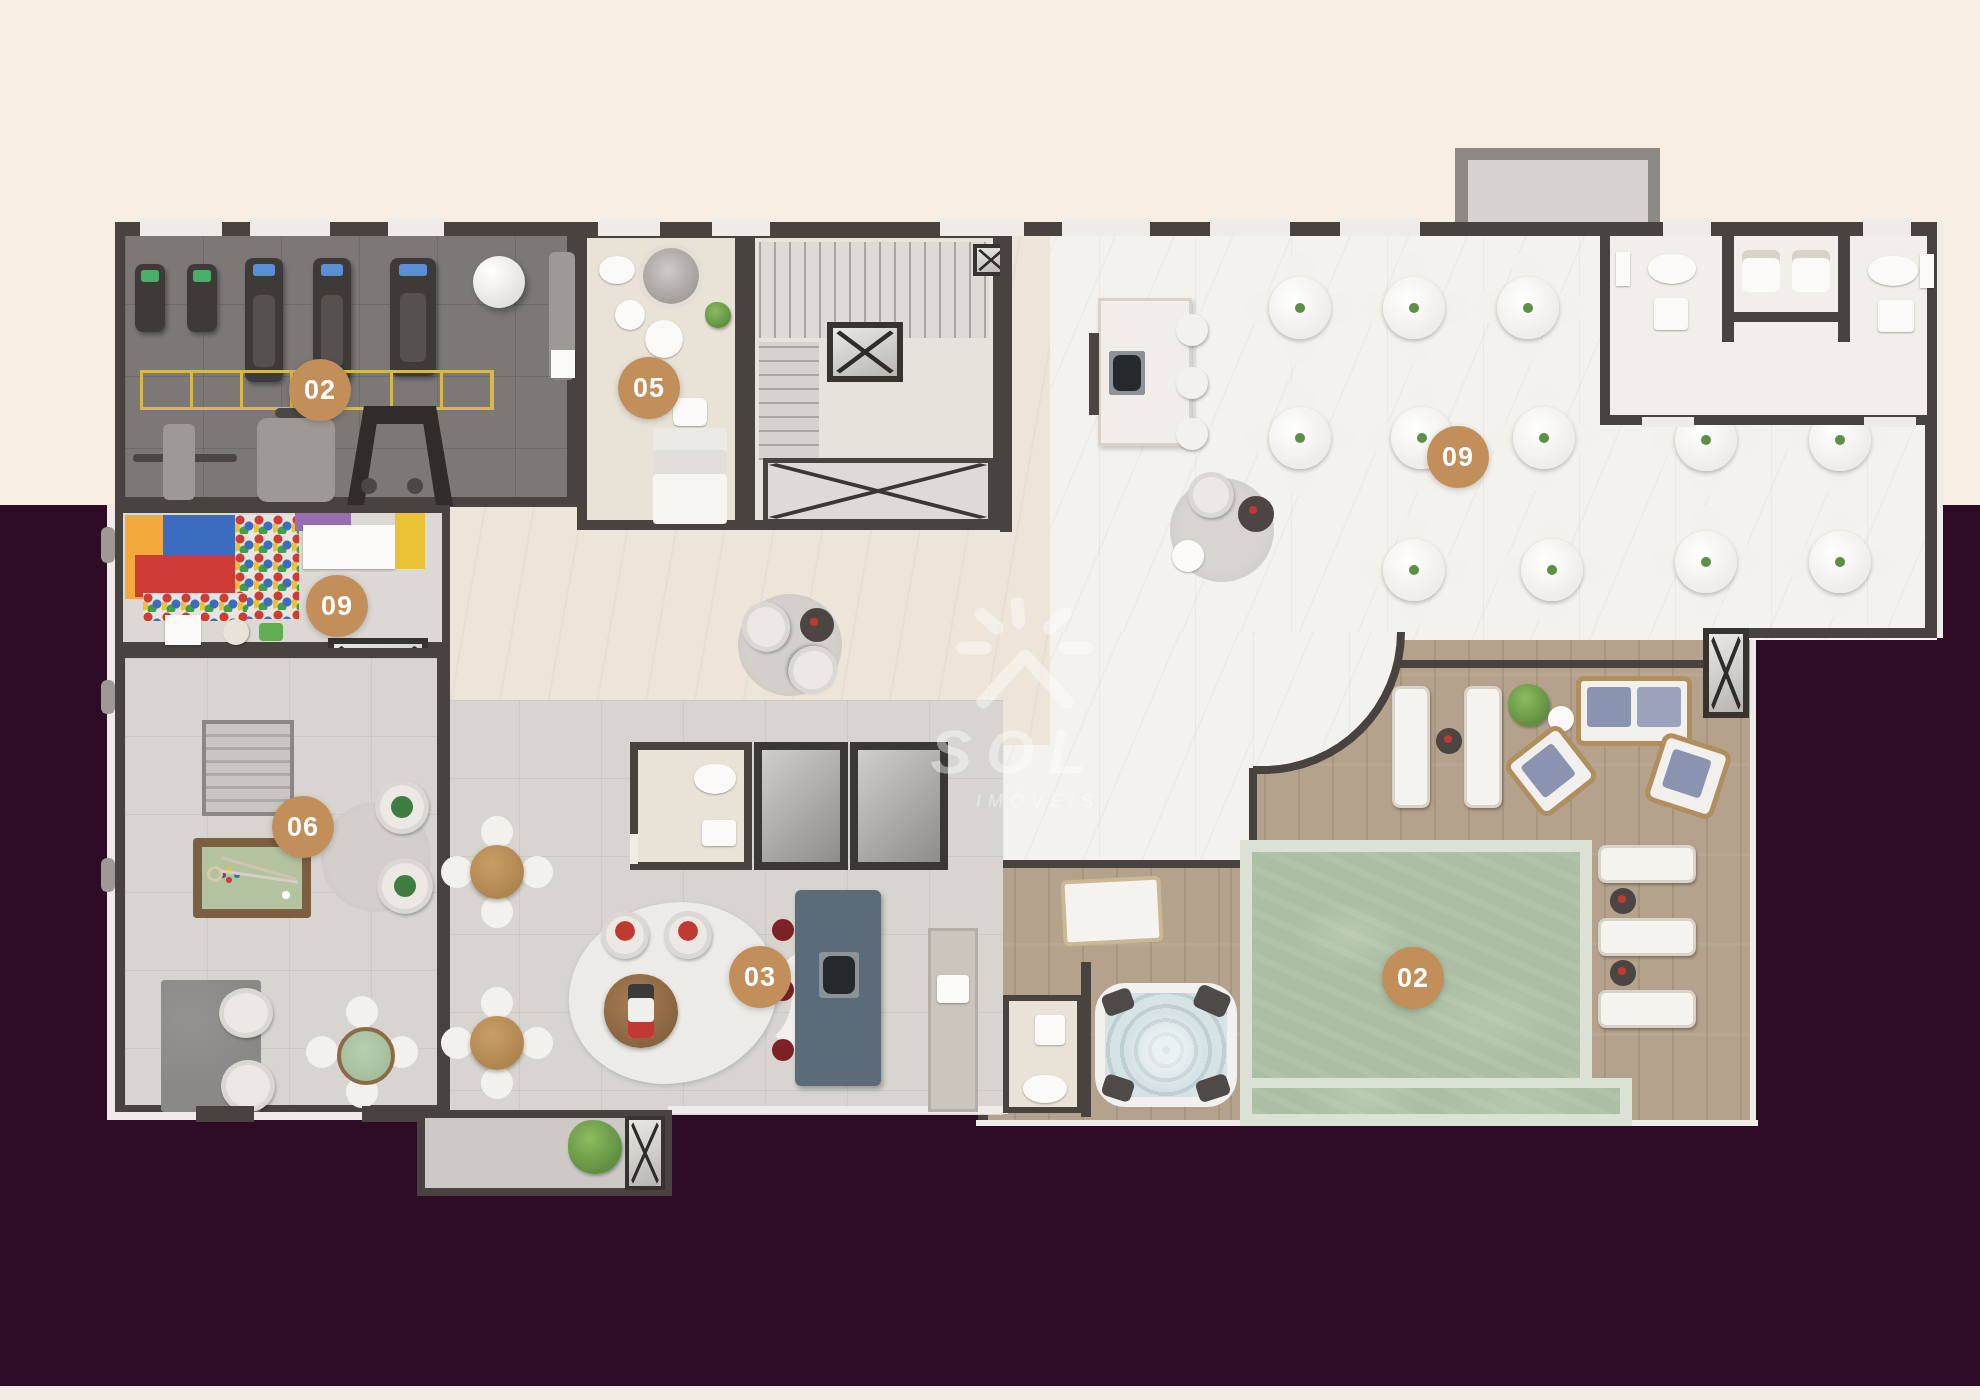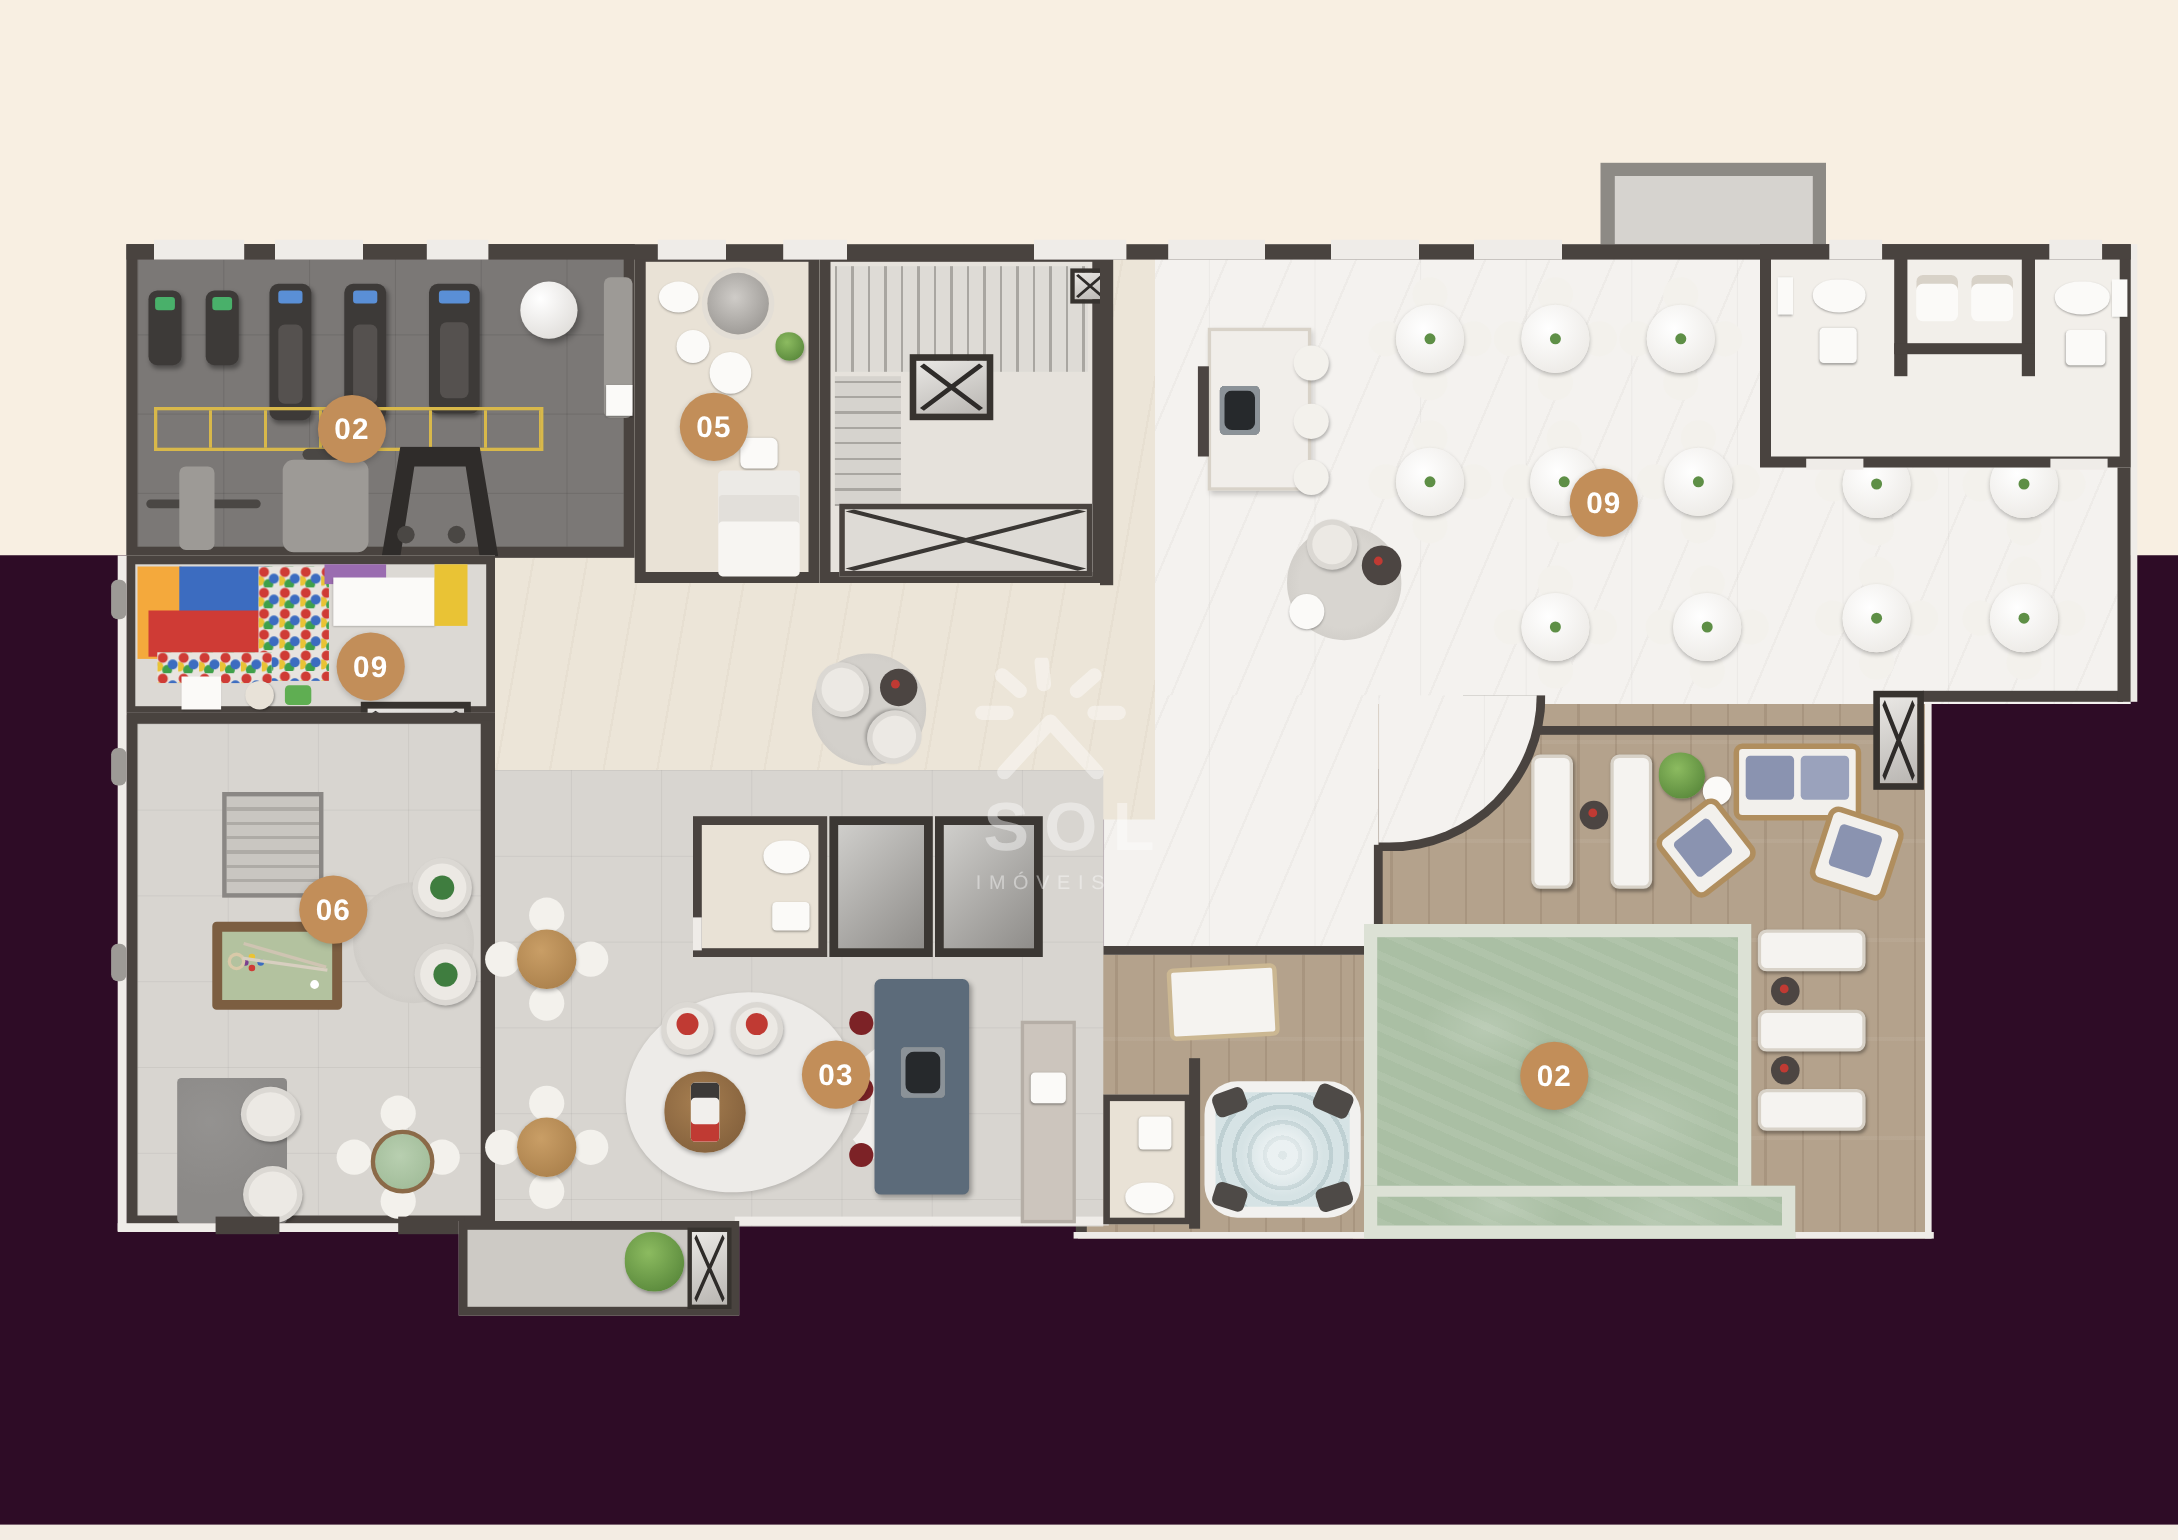--- a/index.html
+++ b/index.html
@@ -88,21 +88,21 @@
       repeating-linear-gradient(24deg,rgba(255,255,255,.07) 0 7px,transparent 7px 20px);}
   .jacz{border:10px solid #f2f1ef;border-radius:30px;background:#d6e3e5;
     background-image:radial-gradient(circle at 50% 55%,rgba(255,255,255,.5) 0 18%,transparent 45%),
       repeating-radial-gradient(circle at 50% 55%,rgba(120,150,155,.25) 0 4px,transparent 4px 14px);}
   .jpad{background:#4e4a47;border-radius:6px;}
 
   
   .badge{position:absolute;width:62px;height:62px;margin:-31px 0 0 -31px;border-radius:50%;
     background:#c28e59;color:#ffffff;display:flex;align-items:center;justify-content:center;
     font-weight:bold;font-size:27px;letter-spacing:1px;box-shadow:0 2px 6px rgba(0,0,0,.2);z-index:40;}
-  .wm{position:absolute;left:880px;top:598px;width:220px;text-align:left;color:#ffffff;opacity:.42;z-index:35;}
+  .wm{position:absolute;left:880px;top:598px;width:220px;text-align:right;color:#ffffff;opacity:.42;z-index:35;font-style:italic;}
   .wm-brand{font-weight:bold;font-size:62px;letter-spacing:14px;margin-top:2px;text-indent:14px;}
   .wm-tag{font-size:18px;letter-spacing:7px;margin-top:4px;text-indent:7px;}
 </style>
 </head>
 <body>
 
 <div class="stage">
 
   <div class="abs bg-top"></div>
   <div class="abs bg-mid"></div>

